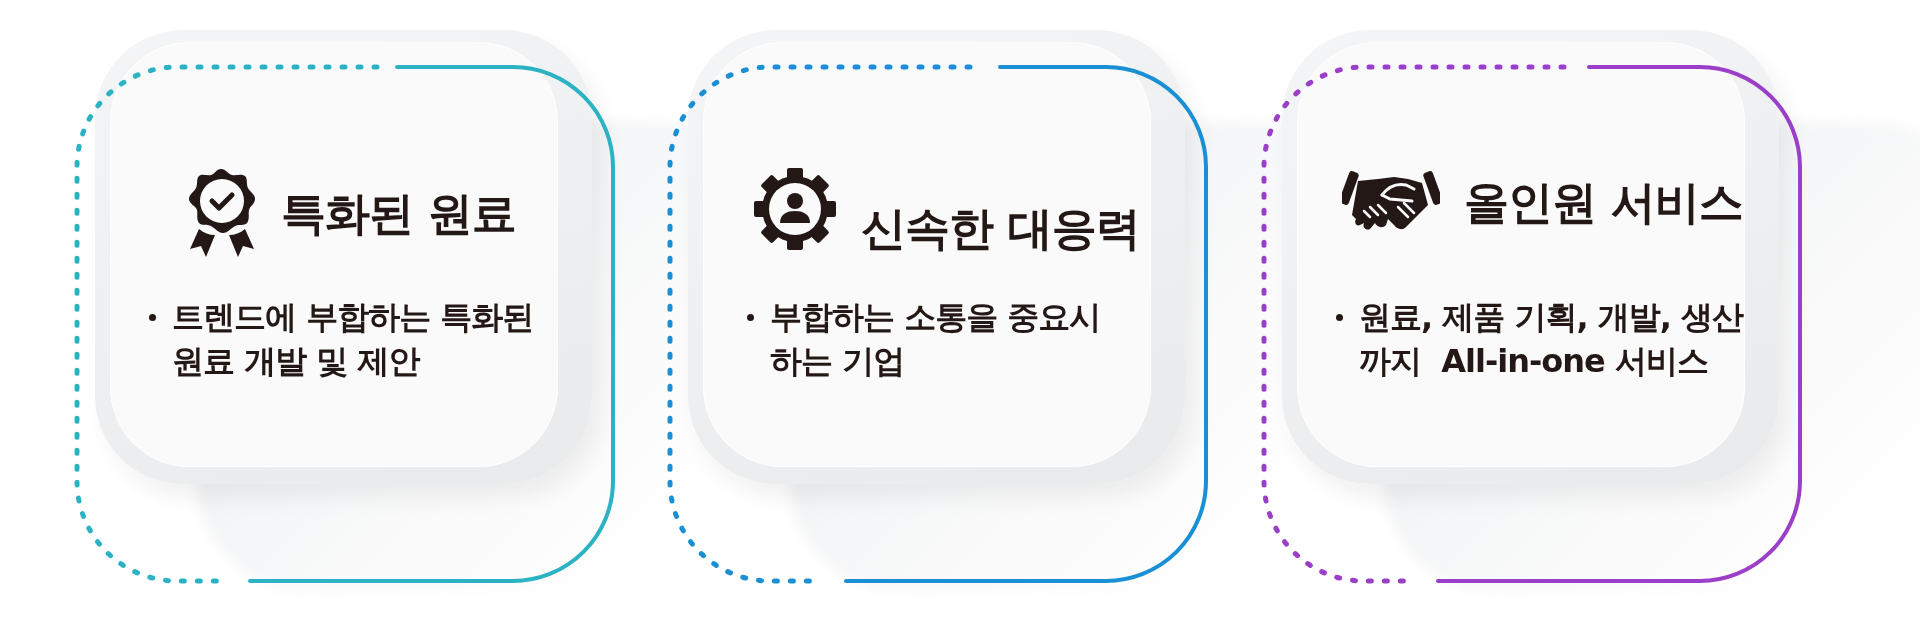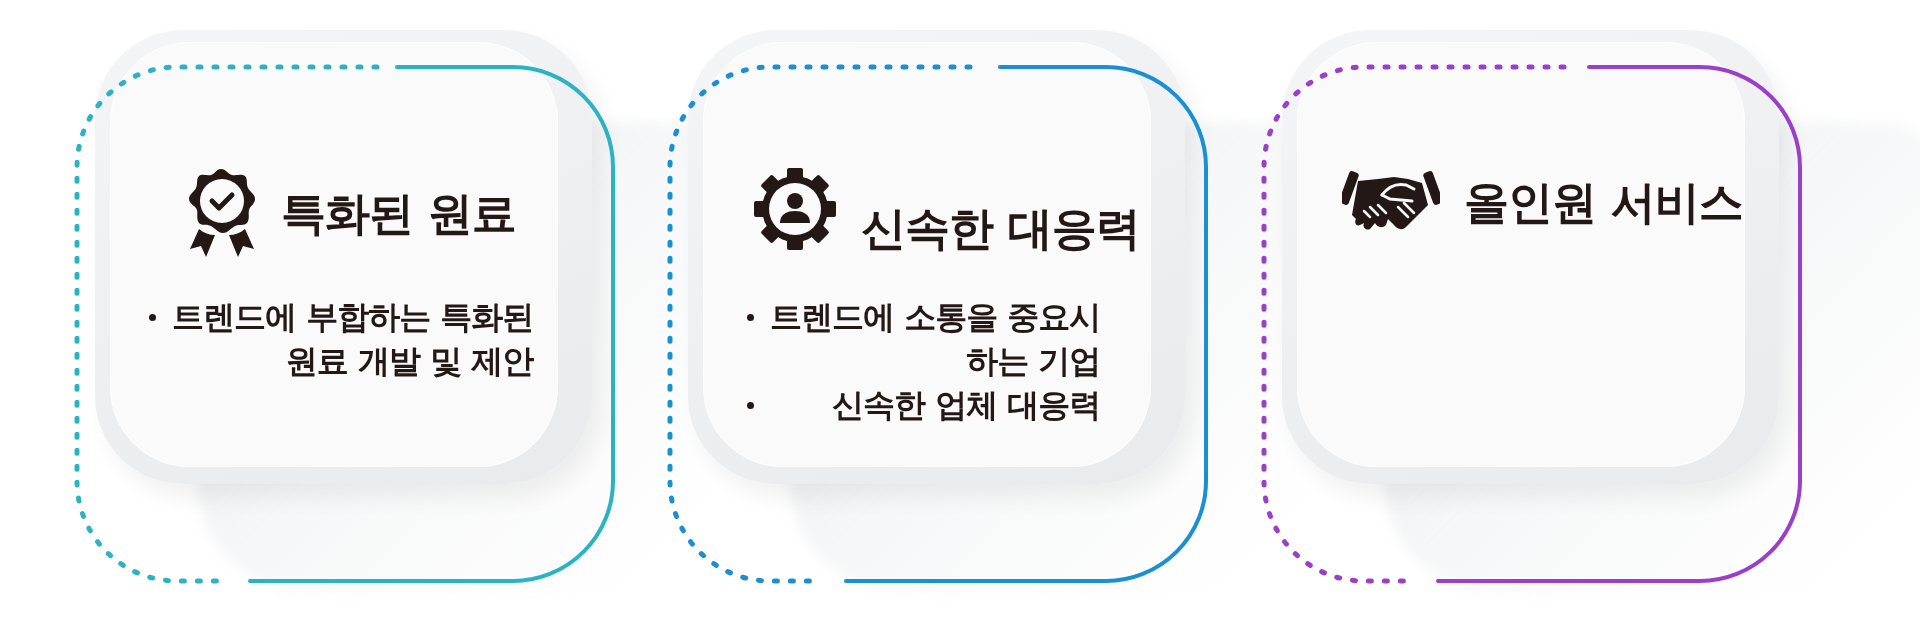--- a/index.html
+++ b/index.html
@@ -42,21 +42,21 @@
   .head {
     position: absolute; top: 155px; display: flex; align-items: center;
   }
   .icon { display: inline-block; flex: none; }
   .title {
     font-size: 45px; font-weight: 700; color: #231815; letter-spacing: -1px;
     white-space: nowrap; margin-left: 24px; line-height: 1;
   }
   ul.bullets {
     position: absolute; top: 283px; margin: 0; padding: 0; list-style: none;
-    color: #231815; font-size: 32px; font-weight: 700; line-height: 44px; letter-spacing: -1px; text-align: right;
+    color: #231815; font-size: 32px; font-weight: 700; line-height: 44px; letter-spacing: -1px;
   }
   ul.bullets li { position: relative; padding-left: 24px; white-space: pre; }
   ul.bullets li::before {
     content: ""; position: absolute; left: 1px; top: 19px; width: 7px; height: 7px; border-radius: 50%;
     background: #231815;
   }
 </style>
 </head>
 <body>
 
@@ -110,23 +110,22 @@
           <rect x="34" y="1" width="16" height="14" rx="2" transform="rotate(225 42 42)"></rect>
           <rect x="34" y="1" width="16" height="14" rx="2" transform="rotate(315 42 42)"></rect>
         </g>
         <circle cx="42" cy="42" r="26" fill="#fafafa"></circle>
         <circle cx="42" cy="34" r="8" fill="#231815"></circle>
         <path d="M27 56 C27 47 34 44 42 44 C50 44 57 47 57 56 Z" fill="#231815"></path>
       </svg>
       <span class="title">신속한 대응력</span>
     </div>
     <ul class="bullets" style="left:76px;">
-      <li>트렌드에 소통을 중요시
+      <li>부합하는 소통을 중요시
 하는 기업</li>
-      <li>신속한 업체 대응력</li>
     </ul>
   </div>
 </div>
 
 <div class="panel" style="left:1264px;">
   <div class="shadow"></div>
   <div class="card-base"></div>
   <div class="card-face"></div>
   <svg class="border-svg" width="620" height="640">
     <path d="M 300 -22 L 100 -22 A 100 100 0 0 0 0 78 L 0 392 A 100 100 0 0 0 100 492 L 150 492" fill="none" stroke="#9b3fc9" stroke-width="5" stroke-linecap="round" stroke-dasharray="3 13" transform="translate(0,77)"></path>
@@ -141,15 +140,17 @@
           <path d="M16 14 L36 12 L52 10 L66 12 L80 16 L86 38 L64 60 C60 64 55 62 52 58 L46 52 L44 58 C40 62 35 60 33 56 L28 62 C24 64 20 60 22 56 L18 58 C14 60 12 55 14 52 L10 48 Z"></path>
         </g>
         <path d="M40 28 C46 20 54 16 64 18 L72 22" fill="none" stroke="#fafafa" stroke-width="3" stroke-linecap="round"></path>
         <path d="M40 28 L48 32 L70 34" fill="none" stroke="#fafafa" stroke-width="3" stroke-linecap="round"></path>
         <path d="M22 44 L28 50 M28 40 L36 48 M36 38 L44 46" fill="none" stroke="#fafafa" stroke-width="2.5" stroke-linecap="round"></path>
         <path d="M56 40 L66 50 M62 36 L72 46" fill="none" stroke="#fafafa" stroke-width="2.5" stroke-linecap="round"></path>
       </svg>
       <span class="title">올인원 서비스</span>
     </div>
     <ul class="bullets" style="left:71px;">
+      <li>원료, 제품 기획, 개발, 생산
+까지  All-in-one 서비스</li>
     </ul>
   </div>
 </div>
 
 </body></html>

